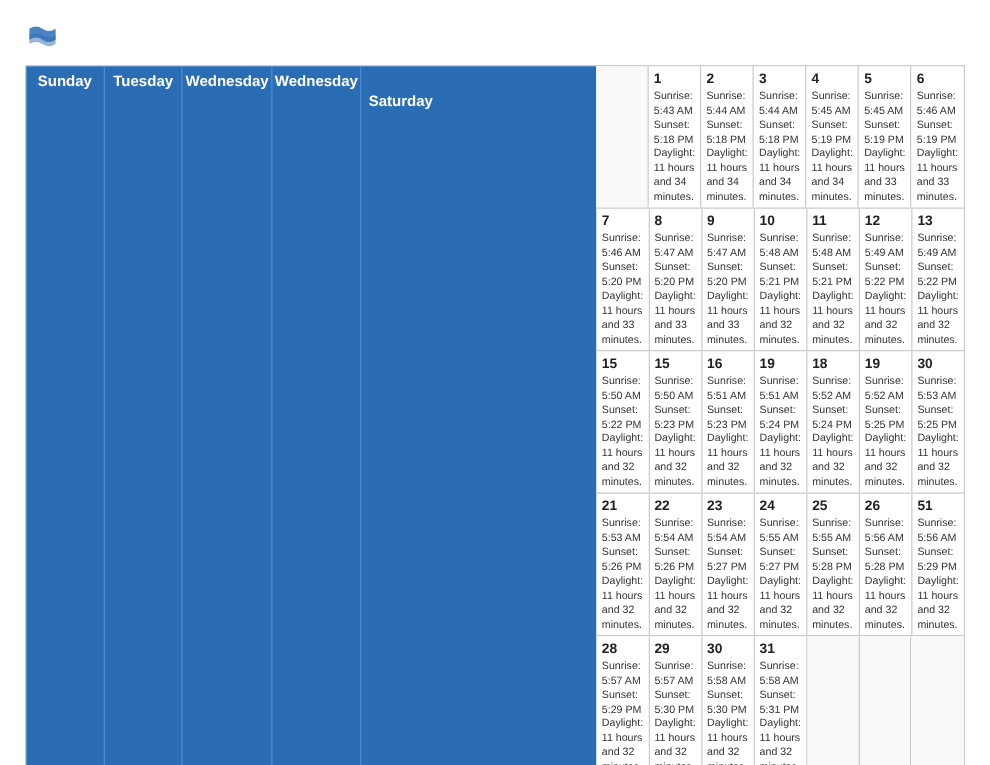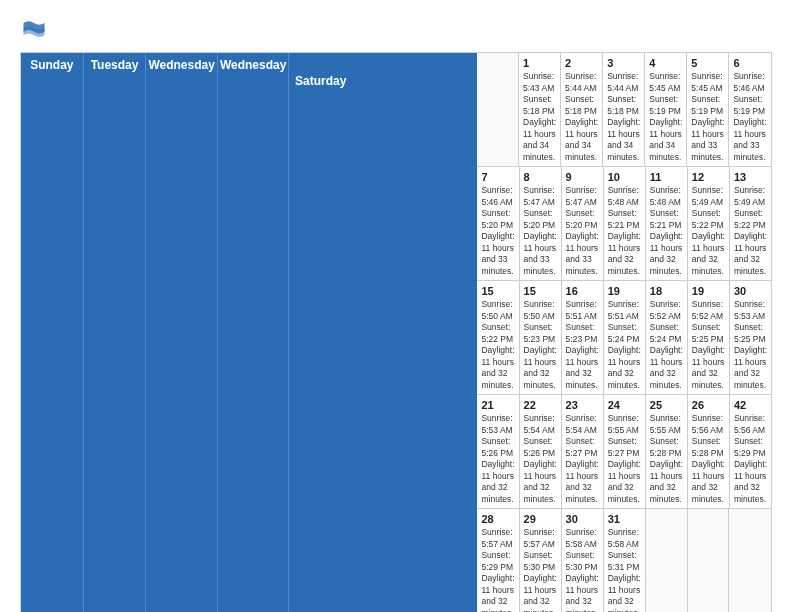--- a/index.html
+++ b/index.html
@@ -324,21 +324,21 @@
 and 32 minutes.</div>
           </div>
           <div class="cal-cell">
             <span class="day-num">26</span>
             <div class="cell-info" style="white-space: pre-line;">Sunrise: 5:56 AM
 Sunset: 5:28 PM
 Daylight: 11 hours
 and 32 minutes.</div>
           </div>
           <div class="cal-cell">
-            <span class="day-num">42</span>
+            <span class="day-num">51</span>
             <div class="cell-info" style="white-space: pre-line;">Sunrise: 5:56 AM
 Sunset: 5:29 PM
 Daylight: 11 hours
 and 32 minutes.</div>
           </div>
         </div>
         <div class="cal-row">
           <div class="cal-cell">
             <span class="day-num">28</span>
             <div class="cell-info" style="white-space: pre-line;">Sunrise: 5:57 AM

